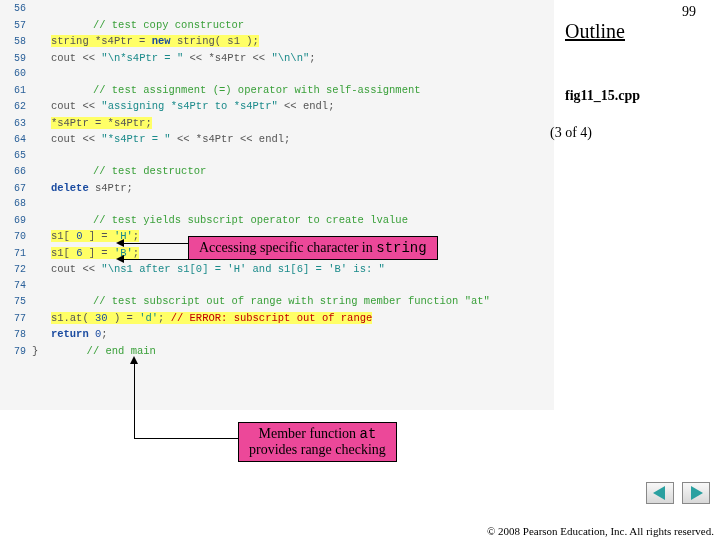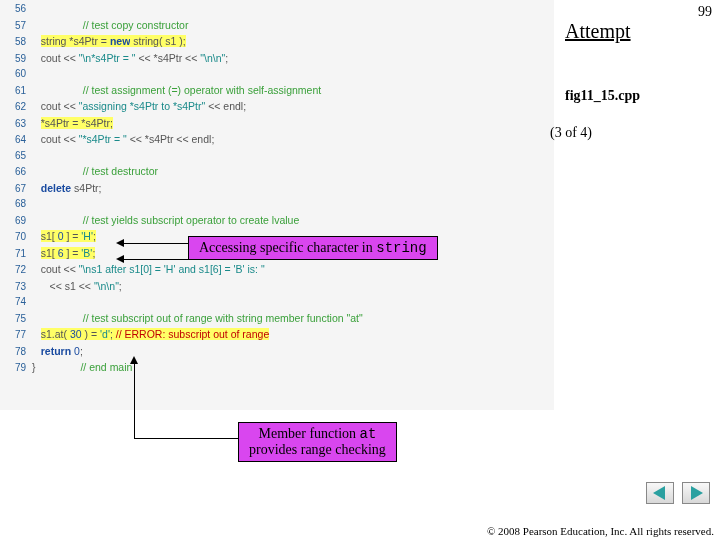--- a/index.html
+++ b/index.html
@@ -12,21 +12,21 @@
     position: relative;
     overflow: hidden;
   }
   .code-area {
     position: absolute;
     left: 0;
     top: 0;
     width: 554px;
     height: 410px;
     background: #f5f5f5;
-    font-family: Liberation Sans, sans-serif;
+    font-family: Liberation Mono, monospace;
     font-size: 10.5px;
     line-height: 1.55;
   }
   .code-line {
     display: flex;
     align-items: baseline;
     white-space: pre;
   }
   .ln {
     width: 26px;
@@ -41,21 +41,21 @@
     color: #555;
   }
   .comment { color: #3aa03a; margin-left: 42px; }
   .kw { color: #1a4ba0; font-weight: bold; }
   .hl { background: #ffff66; }
   .str { color: #1a8a8a; }
   .ch  { color: #1a4ba0; }
   .err { color: #c00000; }
   .page-num {
     position: absolute;
-    right: 8px;
+    right: 24px;
     top: 4px;
     font-size: 14px;
   }
   .outline {
     position: absolute;
     left: 565px;
     top: 20px;
     font-size: 20px;
     text-decoration: underline;
   }
@@ -68,21 +68,21 @@
     font-size: 14px;
   }
   .pagepart {
     position: absolute;
     left: 550px;
     top: 125px;
     font-size: 14px;
   }
   .callout {
     position: absolute;
-    background: #d946ef;
+    background: #ec4899;
     border: 1px solid #000;
     padding: 3px 10px;
     font-size: 14px;
     text-align: center;
   }
   .callout .mono { font-family: "Courier New", monospace; }
   .nav {
     position: absolute;
     right: 10px;
     bottom: 32px;
@@ -141,30 +141,29 @@
     <div class="code-line"><span class="ln">63</span><span class="code">   <span class="hl">*s4Ptr = *s4Ptr;</span></span></div>
     <div class="code-line"><span class="ln">64</span><span class="code">   <span>cout &lt;&lt; </span><span class="str">"*s4Ptr = "</span><span> &lt;&lt; *s4Ptr &lt;&lt; endl;</span></span></div>
     <div class="code-line"><span class="ln">65</span><span class="code"></span></div>
     <div class="code-line"><span class="ln">66</span><span class="code">   <span class="comment">// test destructor</span></span></div>
     <div class="code-line"><span class="ln">67</span><span class="code">   <span class="kw">delete</span><span> s4Ptr;</span></span></div>
     <div class="code-line"><span class="ln">68</span><span class="code"></span></div>
     <div class="code-line"><span class="ln">69</span><span class="code">   <span class="comment">// test yields subscript operator to create lvalue</span></span></div>
     <div class="code-line"><span class="ln">70</span><span class="code">   <span class="hl">s1[ </span><span class="ch hl">0</span><span class="hl"> ] = </span><span class="str hl">'H'</span><span class="hl">;</span></span></div>
     <div class="code-line"><span class="ln">71</span><span class="code">   <span class="hl">s1[ </span><span class="ch hl">6</span><span class="hl"> ] = </span><span class="str hl">'B'</span><span class="hl">;</span></span></div>
     <div class="code-line"><span class="ln">72</span><span class="code">   <span>cout &lt;&lt; </span><span class="str">"\ns1 after s1[0] = 'H' and s1[6] = 'B' is: "</span></span></div>
-    <div class="code-line"><span class="ln">73</span><span class="code">      <span>&lt;&lt; s1 &lt;&lt; </span><span class="str">"\n\n"</span><span>;</span></span></div>
     <div class="code-line"><span class="ln">74</span><span class="code"></span></div>
     <div class="code-line"><span class="ln">75</span><span class="code">   <span class="comment">// test subscript out of range with string member function "at"</span></span></div>
     <div class="code-line"><span class="ln">77</span><span class="code">   <span class="hl">s1.at( </span><span class="ch hl">30</span><span class="hl"> ) = </span><span class="str hl">'d'</span><span class="hl">; </span><span class="err hl">// ERROR: subscript out of range</span></span></div>
     <div class="code-line"><span class="ln">78</span><span class="code">   <span class="kw">return</span><span> </span><span class="ch">0</span><span>;</span></span></div>
     <div class="code-line"><span class="ln">79</span><span class="code"><span>} </span><span class="comment">// end main</span></span></div>
   </div>
 
 <div class="page-num">99</div>
-<div class="outline">Attempt</div>
+<div class="outline">Outline</div>
 <div class="figlabel">fig11_15.cpp</div>
 <div class="pagepart">(3 of 4)</div>
 
 <div class="callout" style="left:188px; top:236px;">
   <span>Accessing specific character in </span><span class="mono">string</span>
 </div>
 
 <div class="callout" style="left:238px; top:422px;">
   <div><span>Member function </span><span class="mono">at</span></div>
   <div>provides range checking</div>

